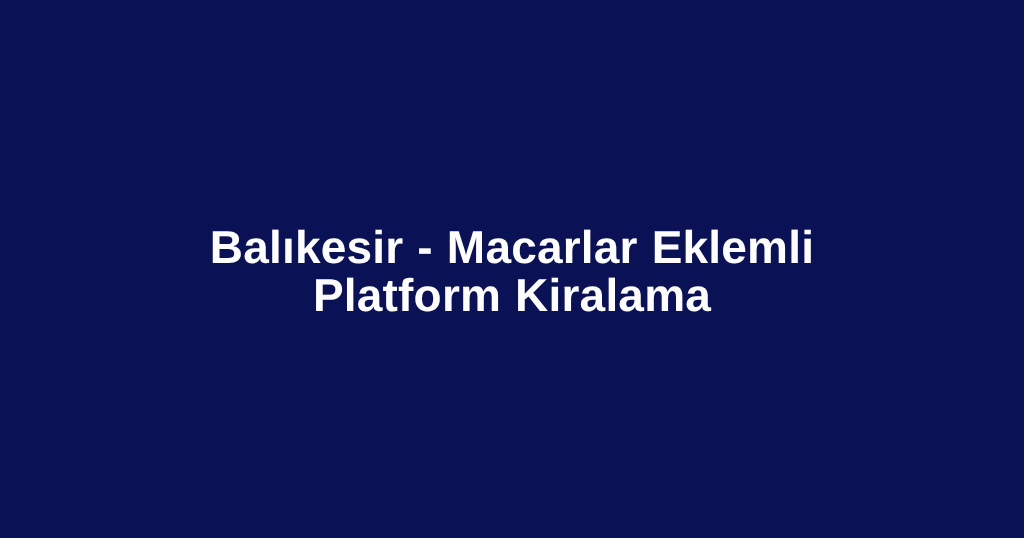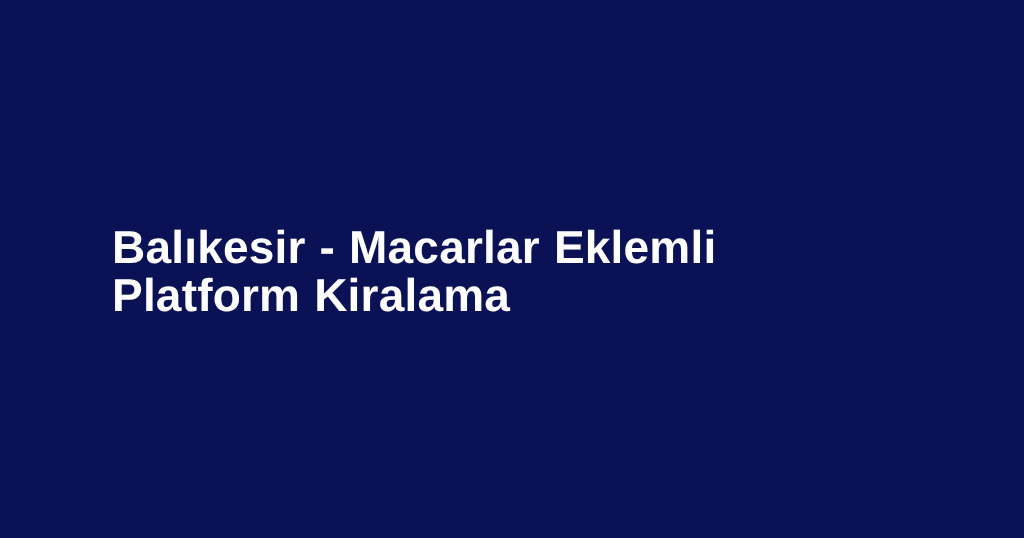--- a/index.html
+++ b/index.html
@@ -39,21 +39,21 @@
 
   .banner-title {
     margin: 0;
     color: #fdfdfd;
     font-family: "Liberation Sans", sans-serif;
     font-size: 46px;
     font-weight: bold;
     line-height: 48px;
     letter-spacing: 0.2px;
     word-spacing: 1px;
-    text-align: left;
+    text-align: center;
     text-rendering: geometricPrecision;
     -webkit-font-smoothing: antialiased;
   }
 </style>
 </head>
 <body>
 
 <div class="banner">
   <div class="title-block">
     <h1 class="banner-title">Balıkesir - Macarlar Eklemli Platform Kiralama</h1>

